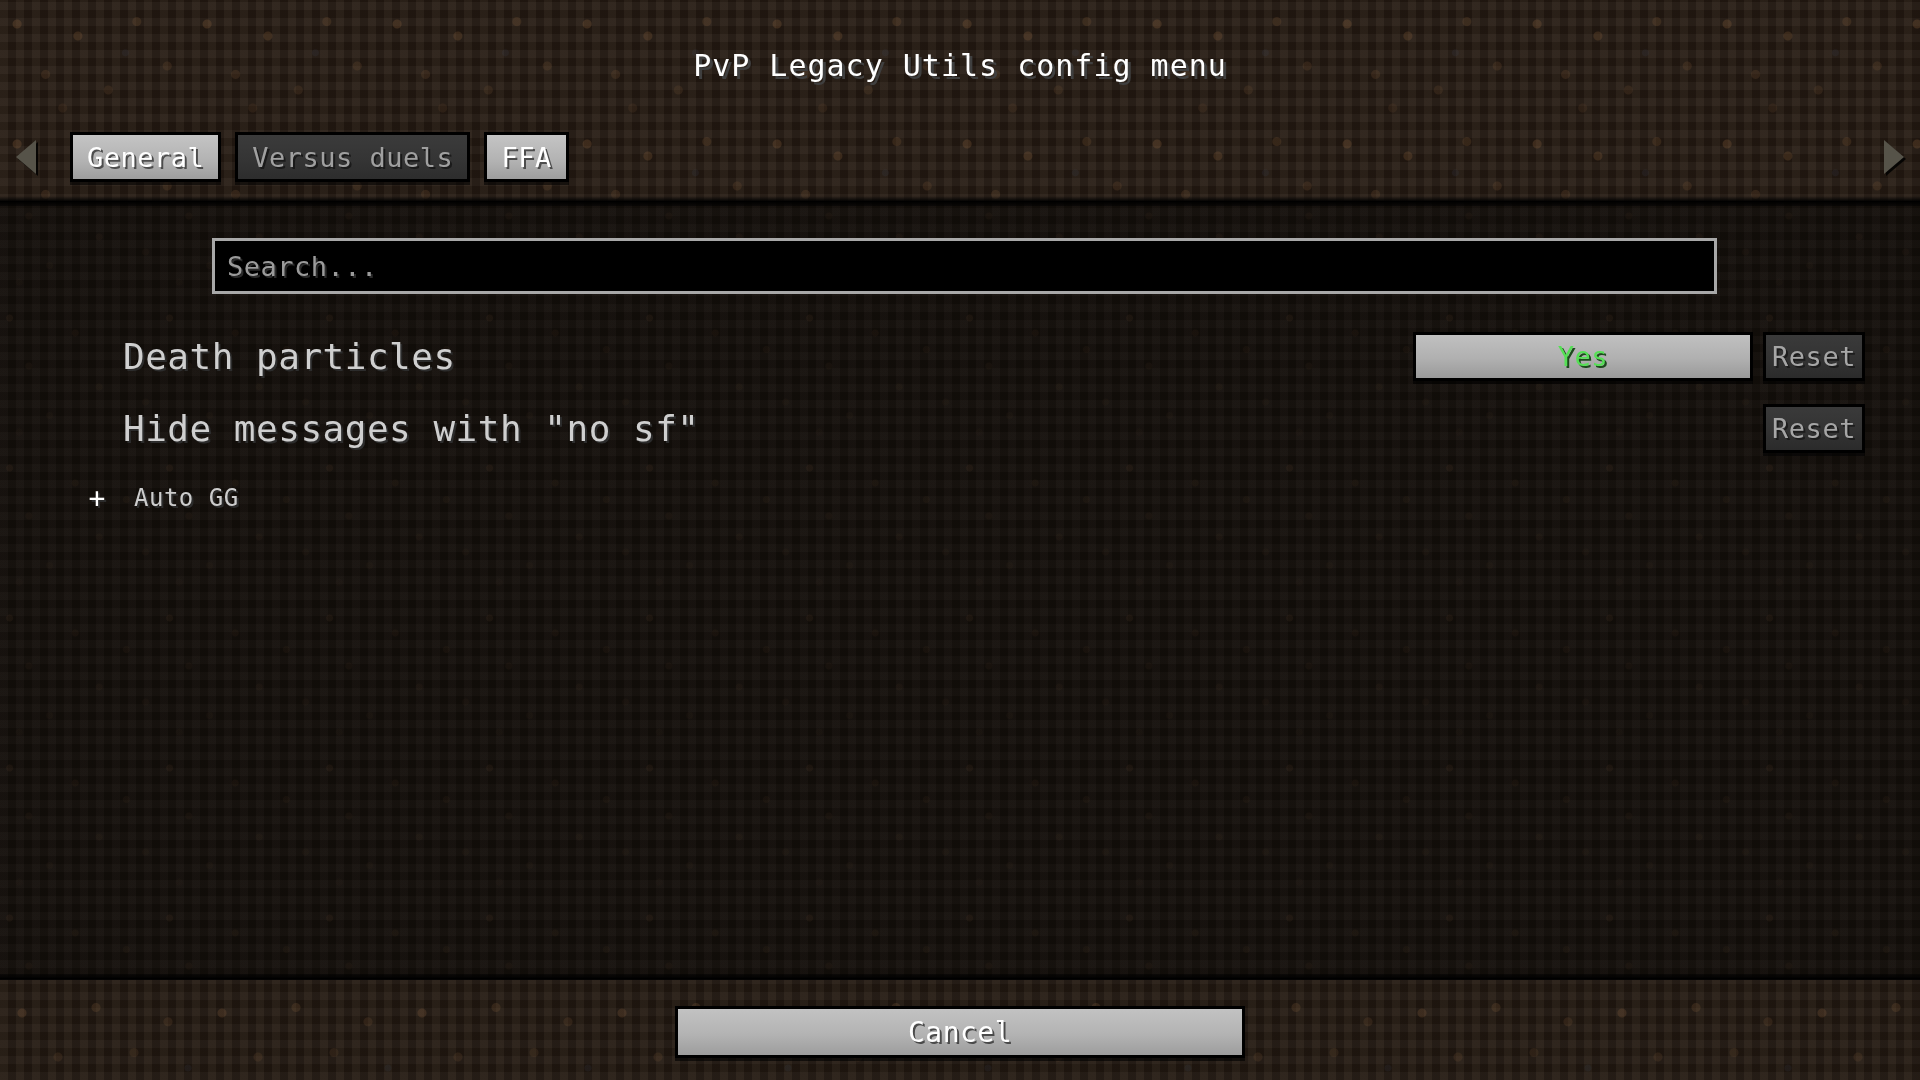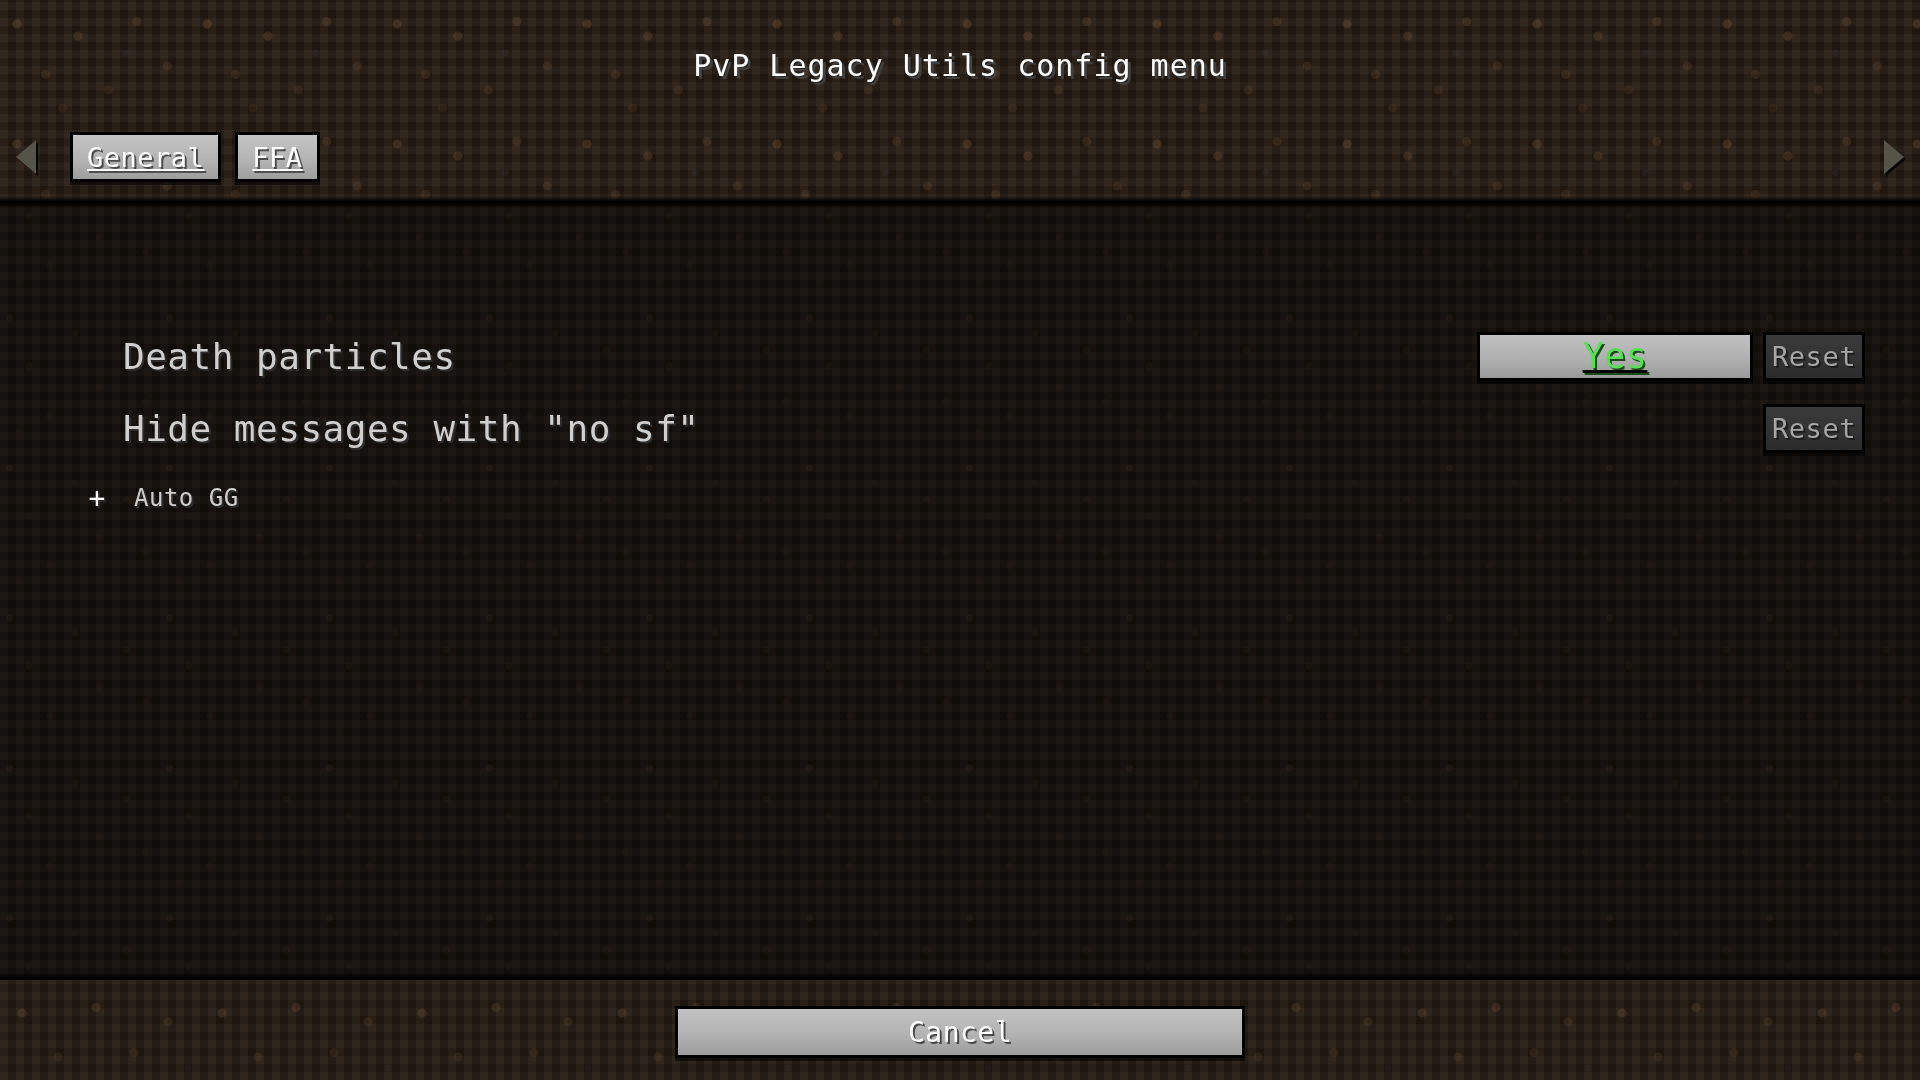--- a/index.html
+++ b/index.html
@@ -178,21 +178,20 @@
     height: 50px;
     padding: 0 14px;
     display: flex;
     align-items: center;
     justify-content: center;
     font-size: 27px;
     letter-spacing: 0.5px;
     cursor: pointer;
     border: 3px solid #000;
     box-shadow: 0 3px 0 rgba(0,0,0,0.55);
-    text-decoration: underline;
   }
   .tab.light {
     background: linear-gradient(180deg, #c4c4c4 0%, #b2b2b2 60%, #9d9d9d 100%);
     color: #ffffff;
     text-shadow: 2px 2px 0 #4d4d4d;
     border-top-color: #000;
   }
   .tab.dark {
     background: linear-gradient(180deg, #3b3b3b 0%, #343434 60%, #2d2d2d 100%);
     color: #a0a0a0;
@@ -244,29 +243,28 @@
 
   .opt-controls {
     position: absolute;
     right: 55px;
     display: flex;
     align-items: center;
     gap: 10px;
   }
 
   .value-btn {
-    width: 276px; height: 49px;
+    width: 340px; height: 49px;
     display: flex; align-items: center; justify-content: center;
-    font-size: 35px;
+    font-size: 27px;
     background: linear-gradient(180deg, #c0c0c0 0%, #b0b0b0 55%, #9a9a9a 100%);
     border: 3px solid #000;
     box-shadow: 0 3px 0 rgba(0,0,0,0.6);
     cursor: pointer;
     letter-spacing: 0.5px;
-    text-decoration: underline;
   }
   .value-btn .v-yes { color: #55e055; text-shadow: 2px 2px 0 #1d4a1d; }
   .value-btn .v-no  { color: #f05050; text-shadow: 2px 2px 0 #5c1414; }
 
   .reset-btn {
     width: 102px; height: 49px;
     display: flex; align-items: center; justify-content: center;
     font-size: 27px;
     background: linear-gradient(180deg, #3a3a3a 0%, #333333 55%, #2b2b2b 100%);
     border: 3px solid #000;
@@ -347,30 +345,36 @@
   <div class="tab-row">
 
     <div class="arrow-btn left">
       <div class="tri-left"></div>
     </div>
 
     <div class="tabs">
       <div class="tab light">
         <span>General</span>
       </div>
+      <div class="tab dark">
+        <span>Versus duels</span>
+      </div>
       <div class="tab light">
         <span>FFA</span>
       </div>
     </div>
 
     <div class="arrow-btn right">
       <div class="tri-right"></div>
     </div>
   </div>
 
+  <div class="search-box">
+    <span class="ph">Search...</span>
+  </div>
 
   <div class="options">
 
     <div class="opt-row">
       <div class="opt-label">Death particles</div>
       <div class="opt-controls">
         <div class="value-btn">
           <span class="v-yes">Yes</span>
         </div>
         <div class="reset-btn">

